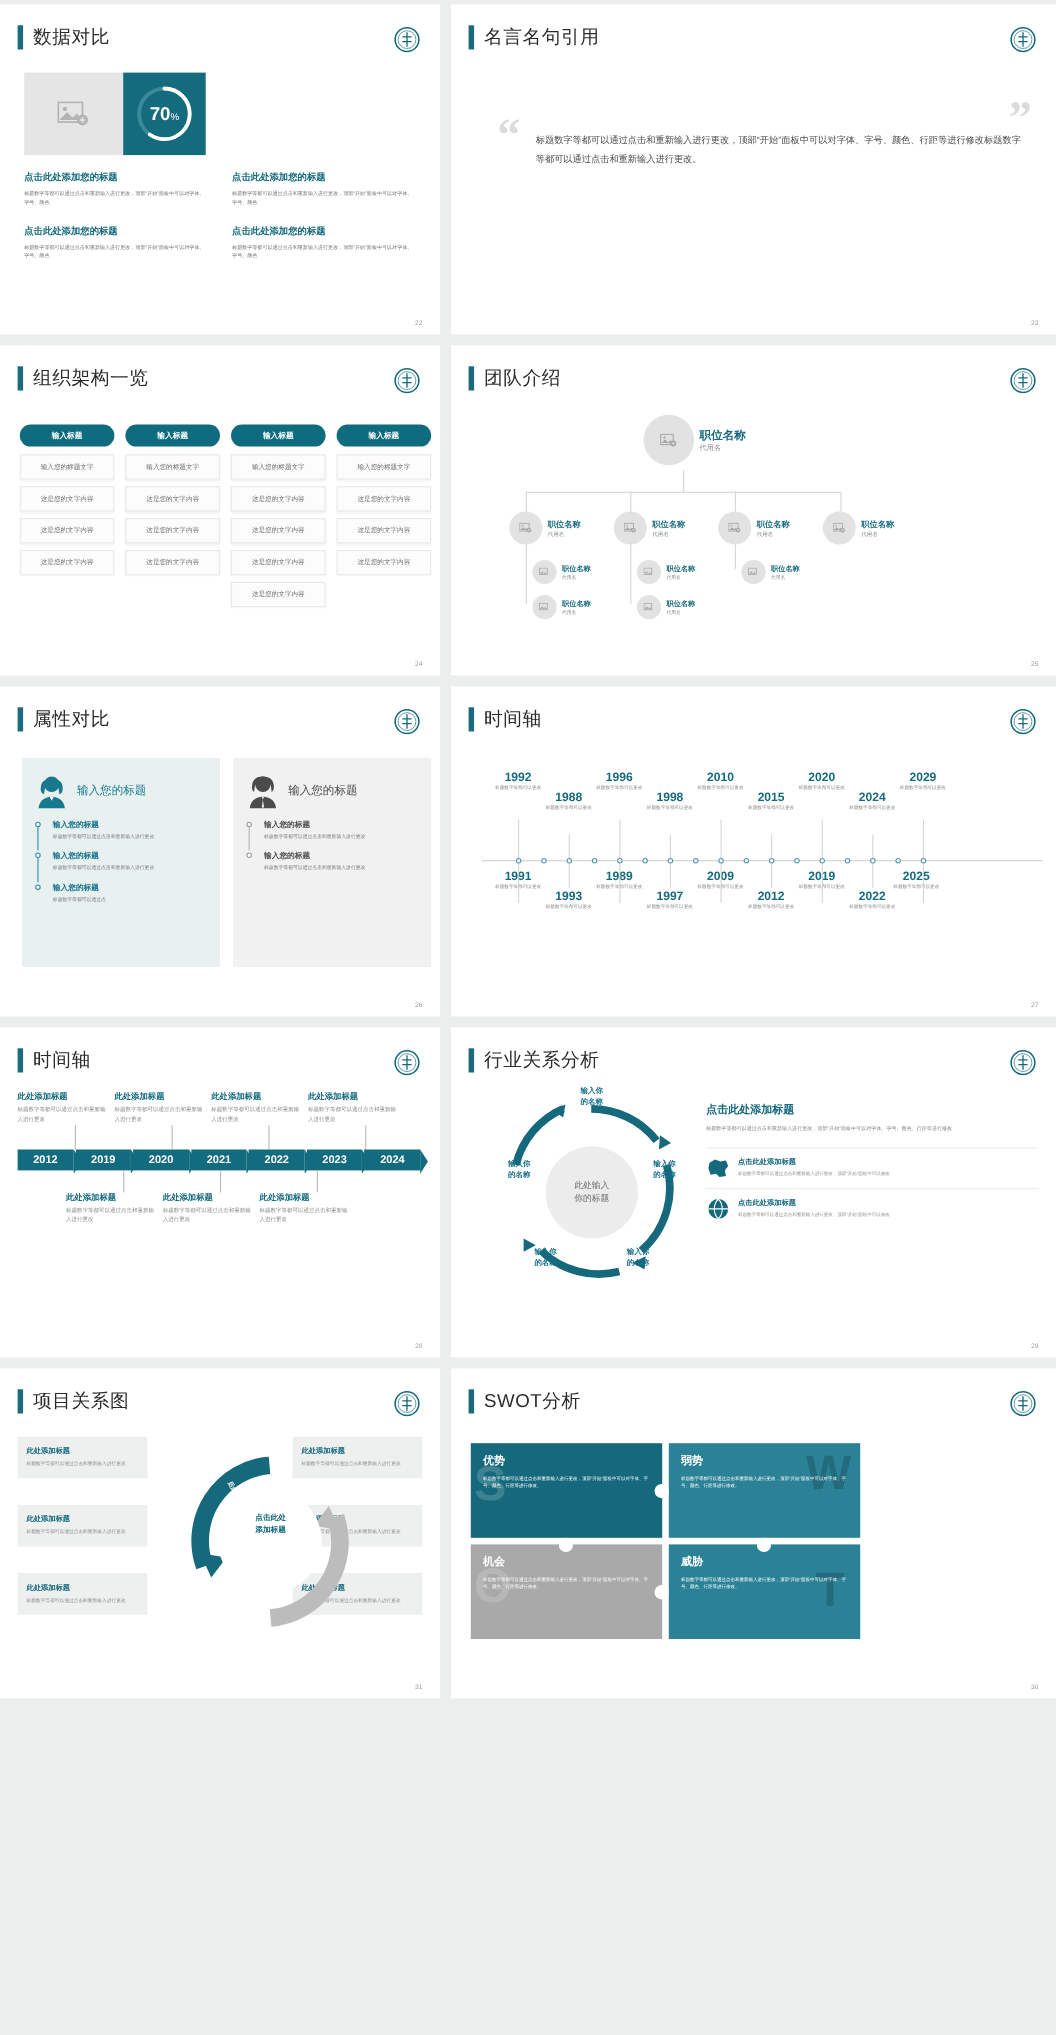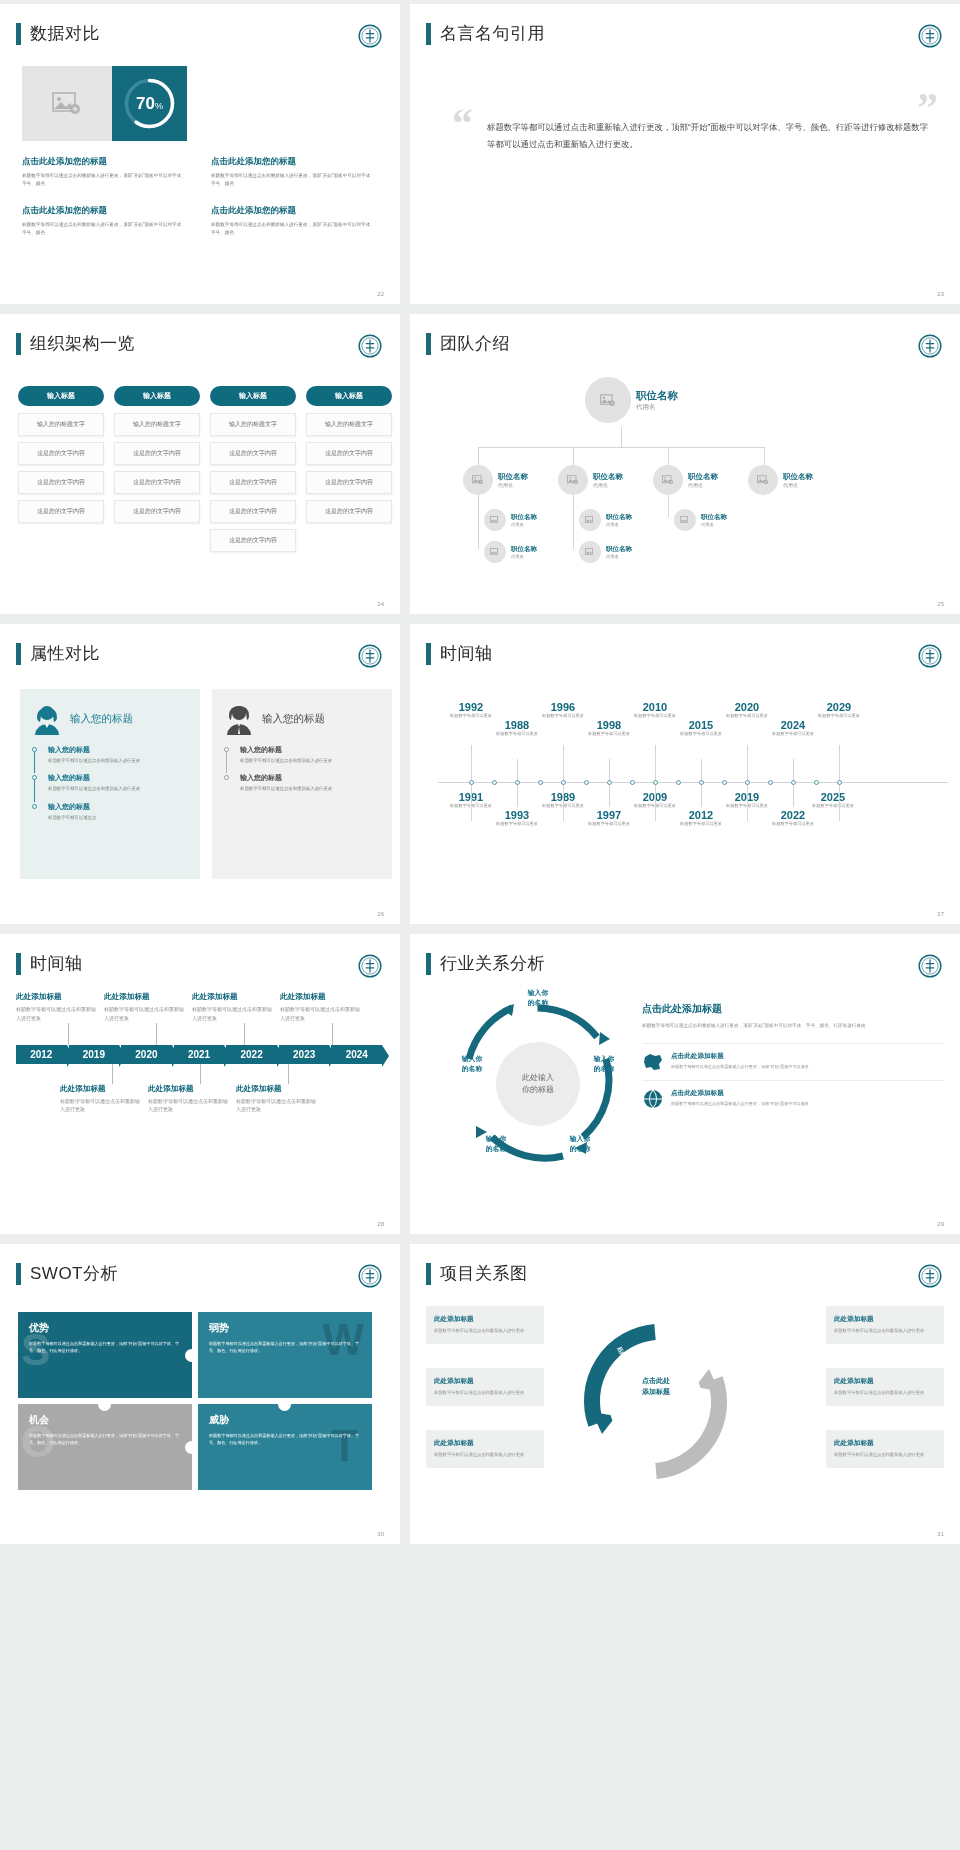--- a/index.html
+++ b/index.html
@@ -739,59 +739,20 @@
         </svg>
         <div>
           <h5>点击此处添加标题</h5>
           <p>标题数字等都可以通过点击和重新输入进行更改，顶部“开始”面板中可以修改</p>
         </div>
       </div>
     </div>
     <div class="pagenum">29</div>
   </div>
 
-  <div class="slide">
-    <div class="s-title">
-      <span class="bar"></span>
-      <span class="txt">SWOT分析</span>
-    </div>
-    <svg class="logo" viewBox="0 0 40 40">
-      <circle cx="20" cy="20" r="18" fill="none" stroke="#14697d" stroke-width="2.4"></circle>
-      <circle cx="20" cy="20" r="13.5" fill="none" stroke="#14697d" stroke-width="1"></circle>
-      <path d="M20 9 v22 M13 16 h14 M13 23 h14" stroke="#14697d" stroke-width="2" fill="none"></path>
-    </svg>
-    <div class="swot">
-      <div class="sw-cell sw-s">
-        <span class="lett" style="left:3px;top:16px;">S</span>
-        <h4>优势</h4>
-        <p>标题数字等都可以通过点击和重新输入进行更改，顶部“开始”面板中可以对字体、字号、颜色、行距等进行修改。</p>
-      </div>
-      <div class="sw-cell sw-w">
-        <span class="lett" style="right:8px;top:6px;">W</span>
-        <h4>弱势</h4>
-        <p>标题数字等都可以通过点击和重新输入进行更改，顶部“开始”面板中可以对字体、字号、颜色、行距等进行修改。</p>
-      </div>
-      <div class="sw-cell sw-o">
-        <span class="lett" style="left:3px;top:16px;">O</span>
-        <h4>机会</h4>
-        <p>标题数字等都可以通过点击和重新输入进行更改，顶部“开始”面板中可以对字体、字号、颜色、行距等进行修改。</p>
-      </div>
-      <div class="sw-cell sw-t">
-        <span class="lett" style="right:14px;top:20px;">T</span>
-        <h4>威胁</h4>
-        <p>标题数字等都可以通过点击和重新输入进行更改，顶部“开始”面板中可以对字体、字号、颜色、行距等进行修改。</p>
-      </div>
-      <div class="knobp" style="left:167px;top:37px;background:#fff;"></div>
-      <div class="knobp" style="left:167px;top:129px;background:#fff;"></div>
-      <div class="knobp" style="left:80px;top:86px;background:#fff;"></div>
-      <div class="knobp" style="left:260px;top:86px;background:#fff;"></div>
-    </div>
-    <div class="pagenum">30</div>
-  </div>
-
   <div class="slide right">
     <div class="s-title">
       <span class="bar"></span>
       <span class="txt">项目关系图</span>
     </div>
     <svg class="logo" viewBox="0 0 40 40">
       <circle cx="20" cy="20" r="18" fill="none" stroke="#14697d" stroke-width="2.4"></circle>
       <circle cx="20" cy="20" r="13.5" fill="none" stroke="#14697d" stroke-width="1"></circle>
       <path d="M20 9 v22 M13 16 h14 M13 23 h14" stroke="#14697d" stroke-width="2" fill="none"></path>
     </svg>
@@ -834,13 +795,52 @@
           <div>点击此处</div>
           <div>添加标题</div>
         </div>
         <span class="arc-lab" style="left:26px;top:42px;transform:rotate(64deg);">后此处添加您的标题</span>
         <span class="arc-lab" style="right:18px;top:44px;transform:rotate(-116deg);">后此处添加您的标题</span>
       </div>
     </div>
     <div class="pagenum">31</div>
   </div>
 
+  <div class="slide">
+    <div class="s-title">
+      <span class="bar"></span>
+      <span class="txt">SWOT分析</span>
+    </div>
+    <svg class="logo" viewBox="0 0 40 40">
+      <circle cx="20" cy="20" r="18" fill="none" stroke="#14697d" stroke-width="2.4"></circle>
+      <circle cx="20" cy="20" r="13.5" fill="none" stroke="#14697d" stroke-width="1"></circle>
+      <path d="M20 9 v22 M13 16 h14 M13 23 h14" stroke="#14697d" stroke-width="2" fill="none"></path>
+    </svg>
+    <div class="swot">
+      <div class="sw-cell sw-s">
+        <span class="lett" style="left:3px;top:16px;">S</span>
+        <h4>优势</h4>
+        <p>标题数字等都可以通过点击和重新输入进行更改，顶部“开始”面板中可以对字体、字号、颜色、行距等进行修改。</p>
+      </div>
+      <div class="sw-cell sw-w">
+        <span class="lett" style="right:8px;top:6px;">W</span>
+        <h4>弱势</h4>
+        <p>标题数字等都可以通过点击和重新输入进行更改，顶部“开始”面板中可以对字体、字号、颜色、行距等进行修改。</p>
+      </div>
+      <div class="sw-cell sw-o">
+        <span class="lett" style="left:3px;top:16px;">O</span>
+        <h4>机会</h4>
+        <p>标题数字等都可以通过点击和重新输入进行更改，顶部“开始”面板中可以对字体、字号、颜色、行距等进行修改。</p>
+      </div>
+      <div class="sw-cell sw-t">
+        <span class="lett" style="right:14px;top:20px;">T</span>
+        <h4>威胁</h4>
+        <p>标题数字等都可以通过点击和重新输入进行更改，顶部“开始”面板中可以对字体、字号、颜色、行距等进行修改。</p>
+      </div>
+      <div class="knobp" style="left:167px;top:37px;background:#fff;"></div>
+      <div class="knobp" style="left:167px;top:129px;background:#fff;"></div>
+      <div class="knobp" style="left:80px;top:86px;background:#fff;"></div>
+      <div class="knobp" style="left:260px;top:86px;background:#fff;"></div>
+    </div>
+    <div class="pagenum">30</div>
+  </div>
+
 </div>
 
 </body></html>

